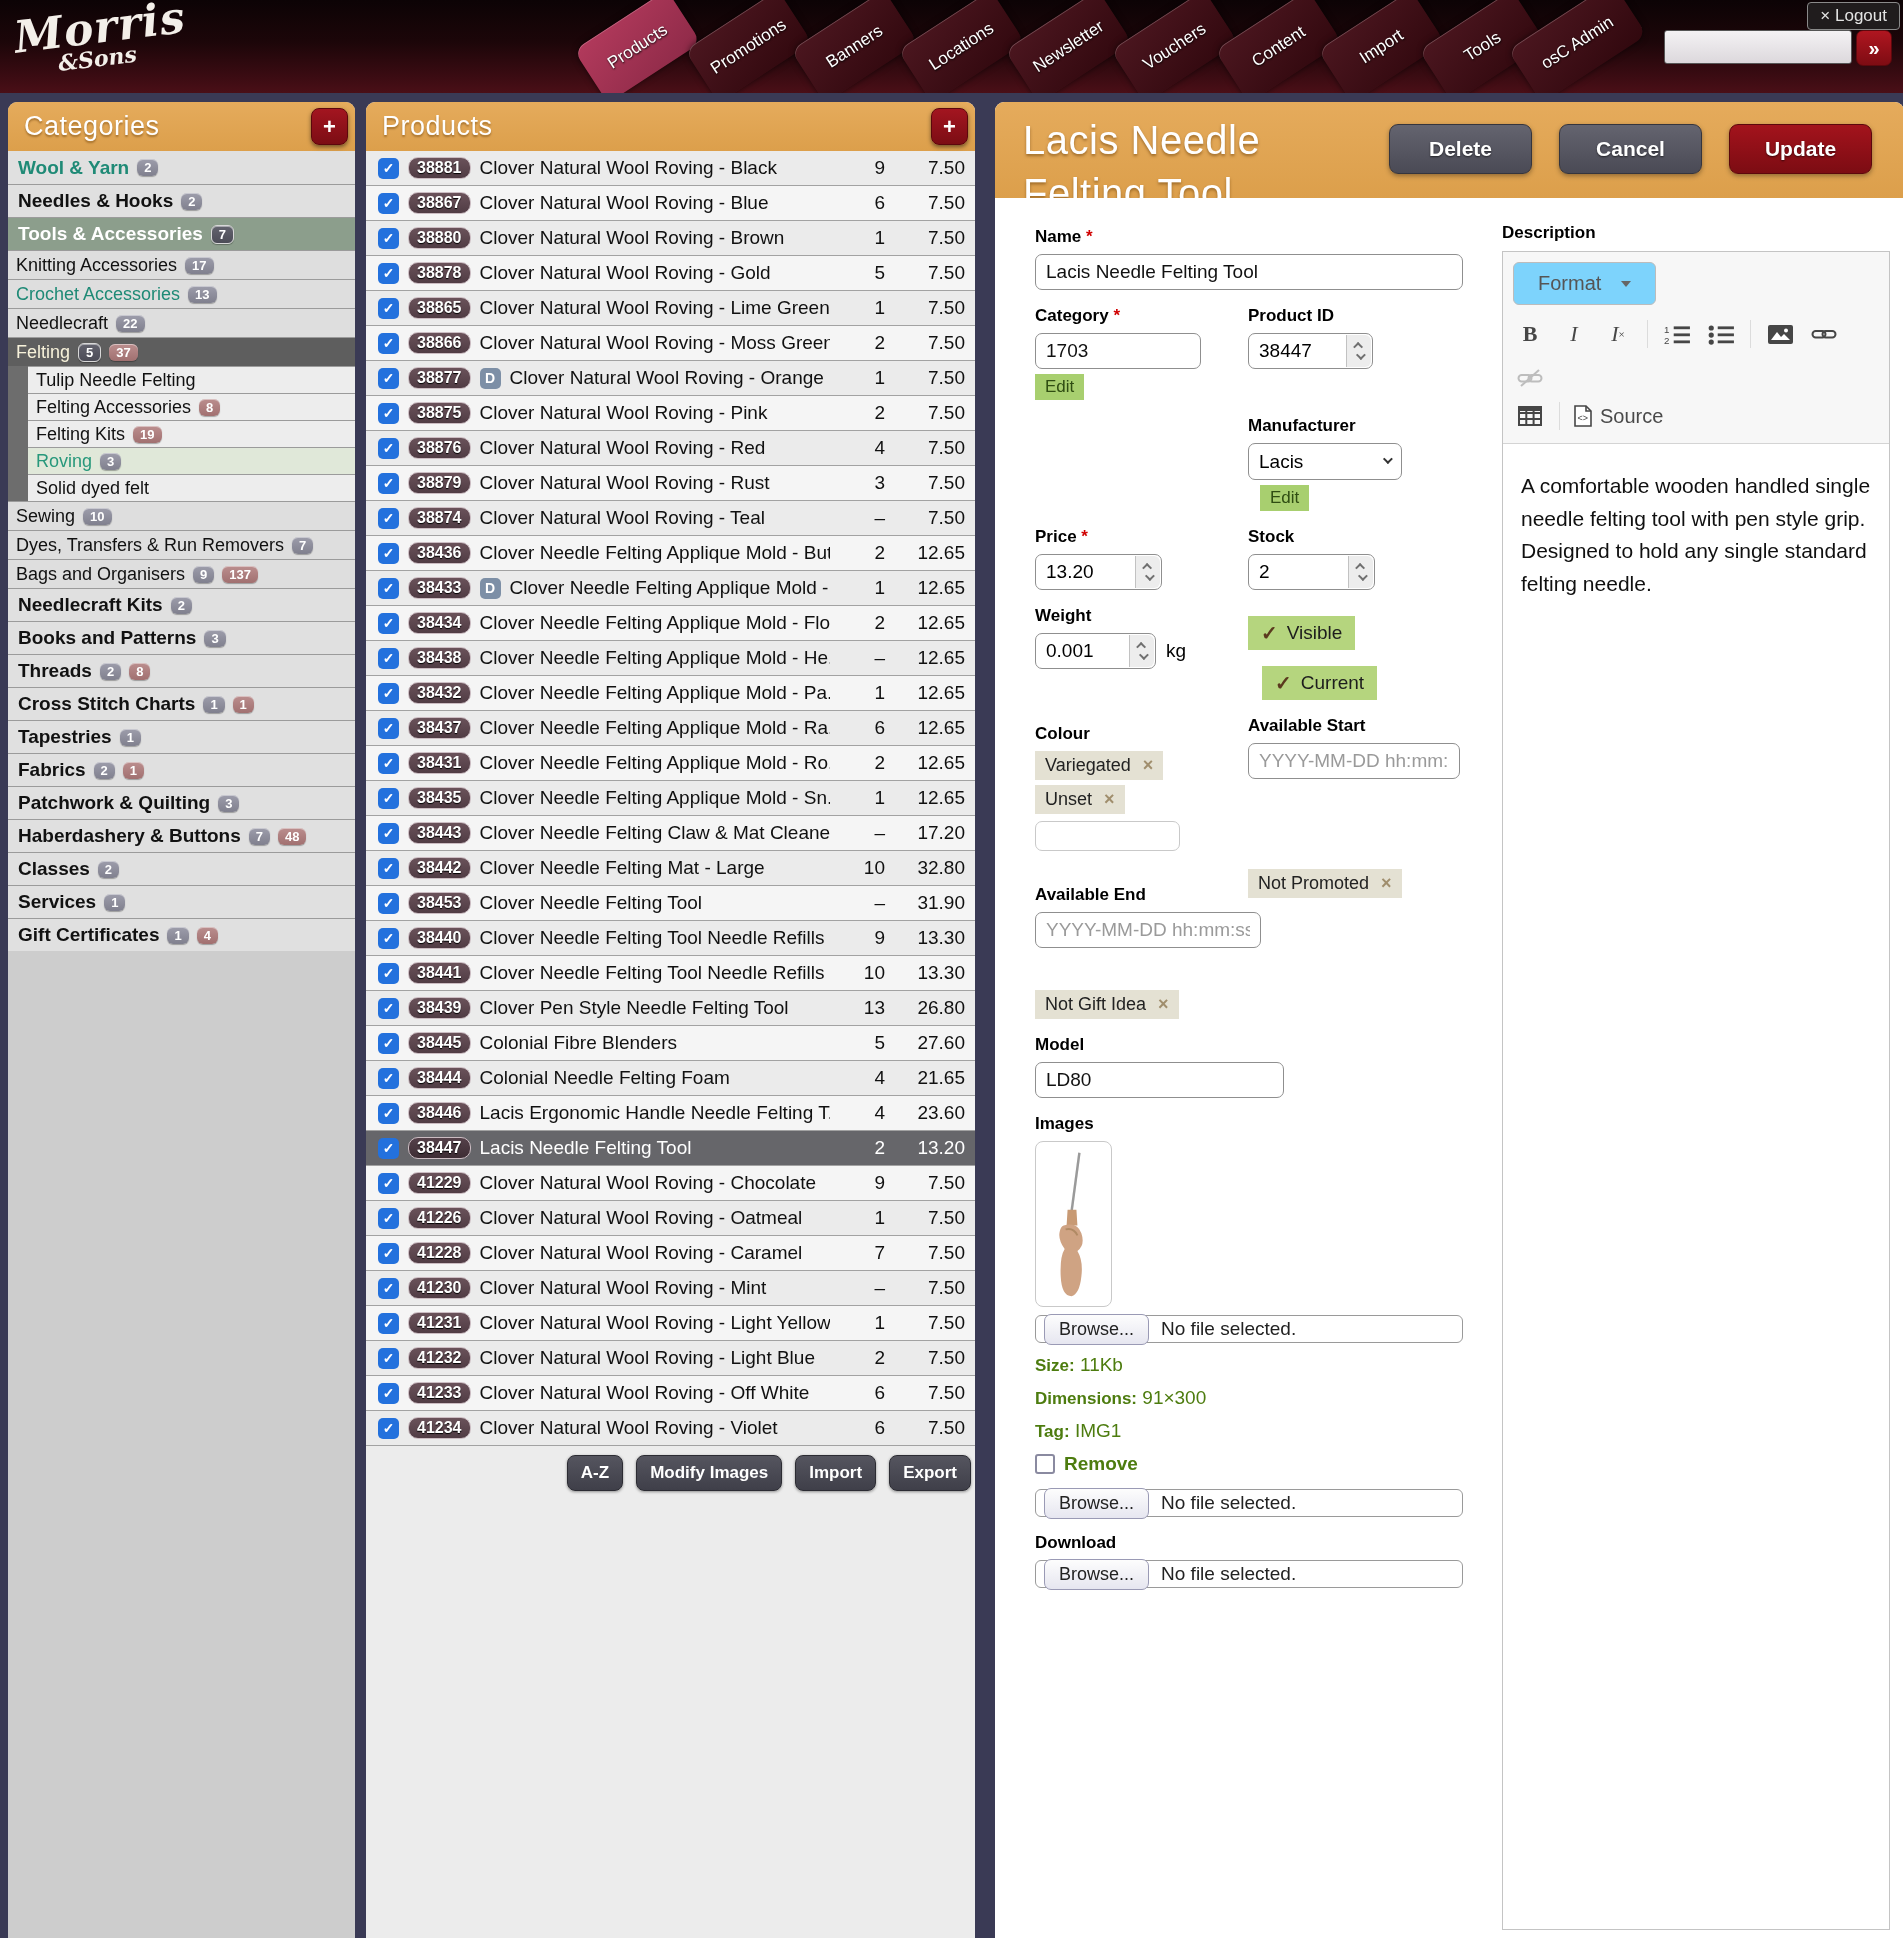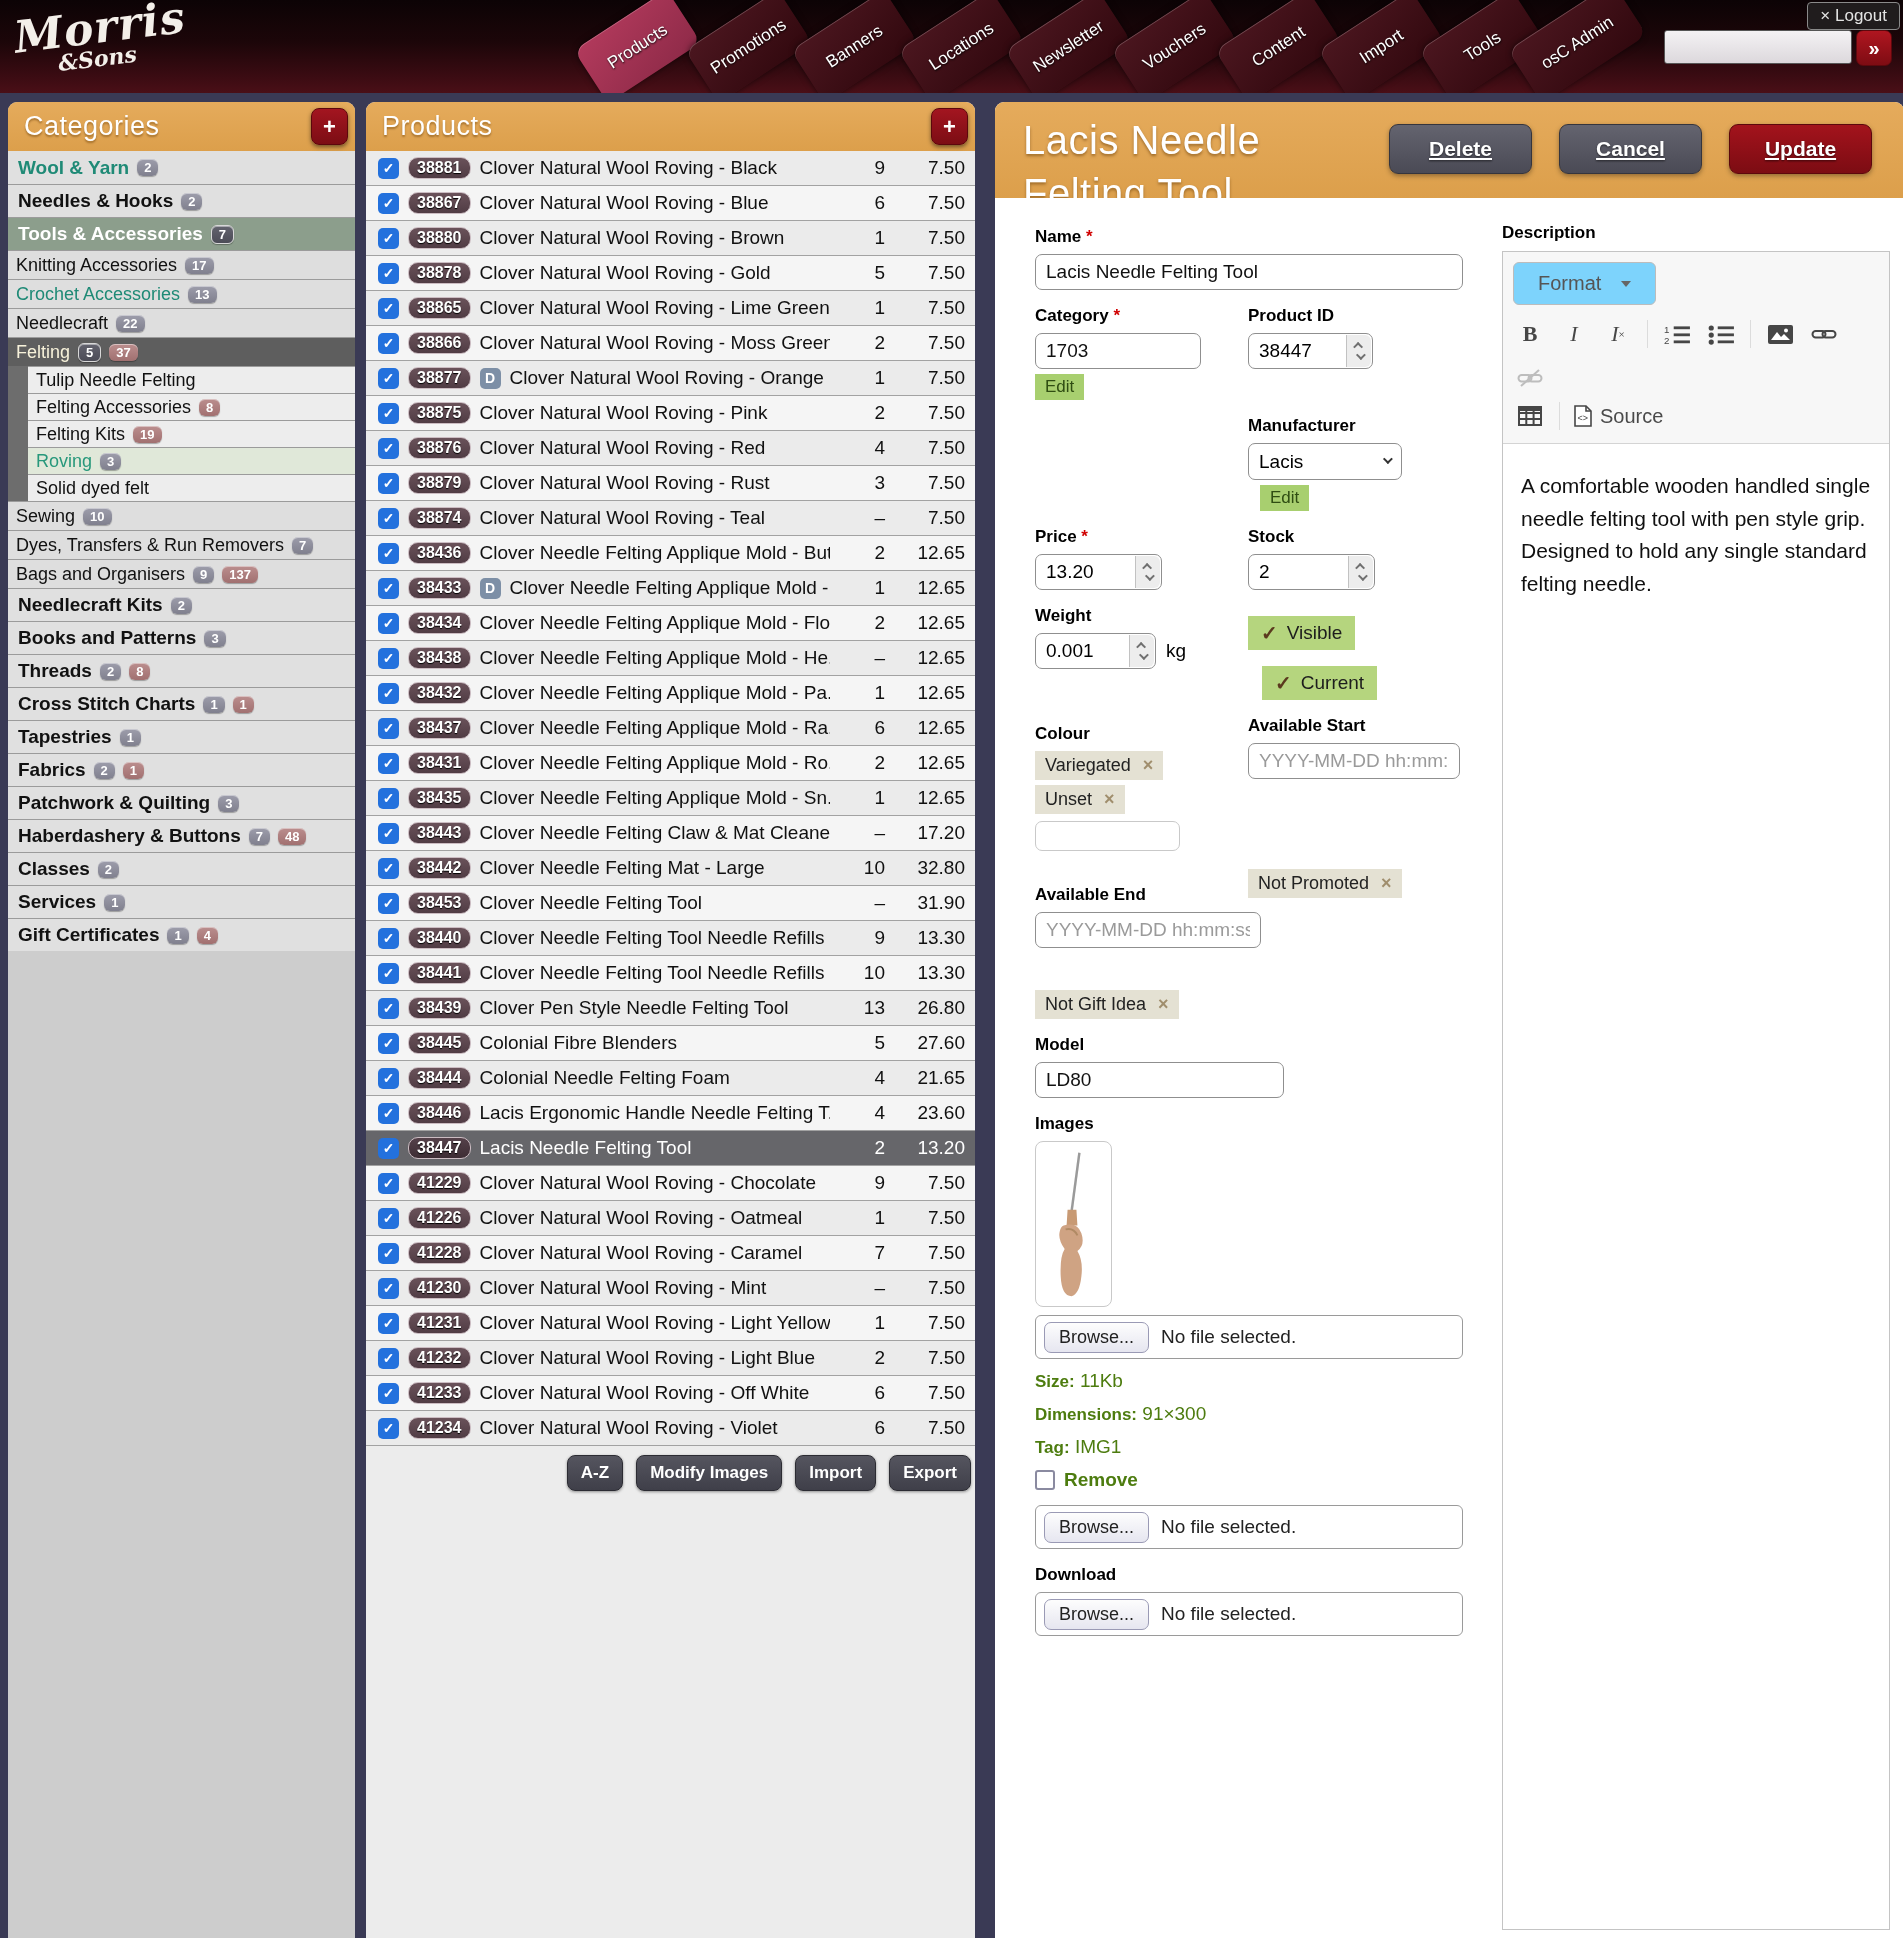--- a/index.html
+++ b/index.html
@@ -147,21 +147,21 @@
   }
   #edit-title {
     position:absolute; left:28px; top:12px; width:297px;
     color:#fff; font-size:40px; line-height:53px; font-weight:normal;
     letter-spacing:0.5px; text-shadow:0 2px 3px rgba(90,50,0,.5);
   }
   .head-btn {
     position:absolute; top:22px; height:50px; width:143px;
     border-radius:9px; color:#fff; font-size:21px; font-weight:bold;
     display:flex; align-items:center; justify-content:center; cursor:pointer;
-    box-shadow:0 2px 5px rgba(0,0,0,.35); text-shadow:0 1px 2px rgba(0,0,0,.6);text-decoration:underline;
+    box-shadow:0 2px 5px rgba(0,0,0,.35); text-shadow:0 1px 2px rgba(0,0,0,.6);
   }
   #btn-delete { right:372px; background:linear-gradient(#64646f,#4a4a55); border:1px solid #35353d; }
   #btn-cancel { right:202px; background:linear-gradient(#64646f,#4a4a55); border:1px solid #35353d; }
   #btn-update { right:32px;  background:linear-gradient(#a3131c,#7c0c13); border:1px solid #5c070c; }
 
   
   #form-col { position:absolute; left:40px; top:109px; width:446px; }
   .flabel { font-weight:bold; font-size:17px; color:#000; margin:16px 0 7px; }
   .flabel .star { color:#d00000; }
   .tinput {
@@ -196,21 +196,21 @@
     font-size:19px; color:#1d1d1d; padding:5px 13px; cursor:pointer;
   }
   .ok-chip::before { content:"✓"; color:#5b3a1e; font-weight:bold; font-size:20px; }
   .tag-chip {
     display:inline-flex; align-items:center; gap:12px; background:#e4e1d3;
     font-size:18px; color:#222; padding:4px 10px; cursor:pointer;
   }
   .tag-chip .x { color:#a08e6d; font-weight:bold; font-size:18px; }
   .grid2 { display:grid; grid-template-columns:213px 1fr; column-gap:0; }
   .filebox {
-    width:428px; height:44px; border:1px solid #9a9a9a; border-radius:6px; background:#fff;
+    width:428px; height:28px; border:1px solid #9a9a9a; border-radius:6px; background:#fff;
     display:flex; align-items:center; gap:12px; padding:0 8px; margin-top:8px;
   }
   .browse-btn {
     border:1px solid #9a9ab5; background:linear-gradient(#fdfdfd,#e6e6f0);
     border-radius:7px; padding:4px 14px; font-size:18px; color:#222; cursor:pointer;
   }
   .file-note { font-size:19px; color:#222; }
   .meta-line { font-size:19px; margin-top:11px; color:#4d7c0f; }
   .meta-line b { font-size:17px; }
   .thumb {

